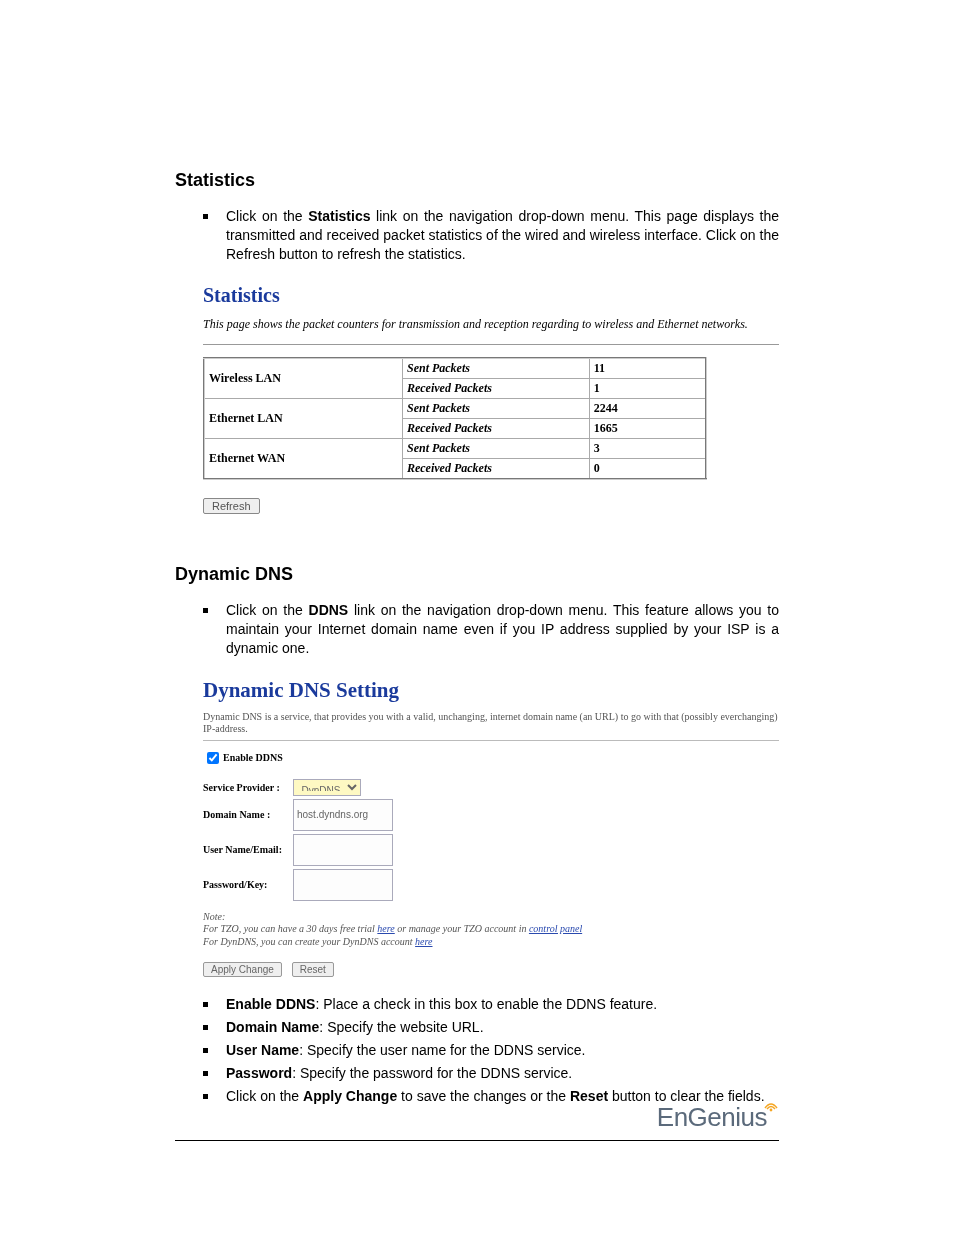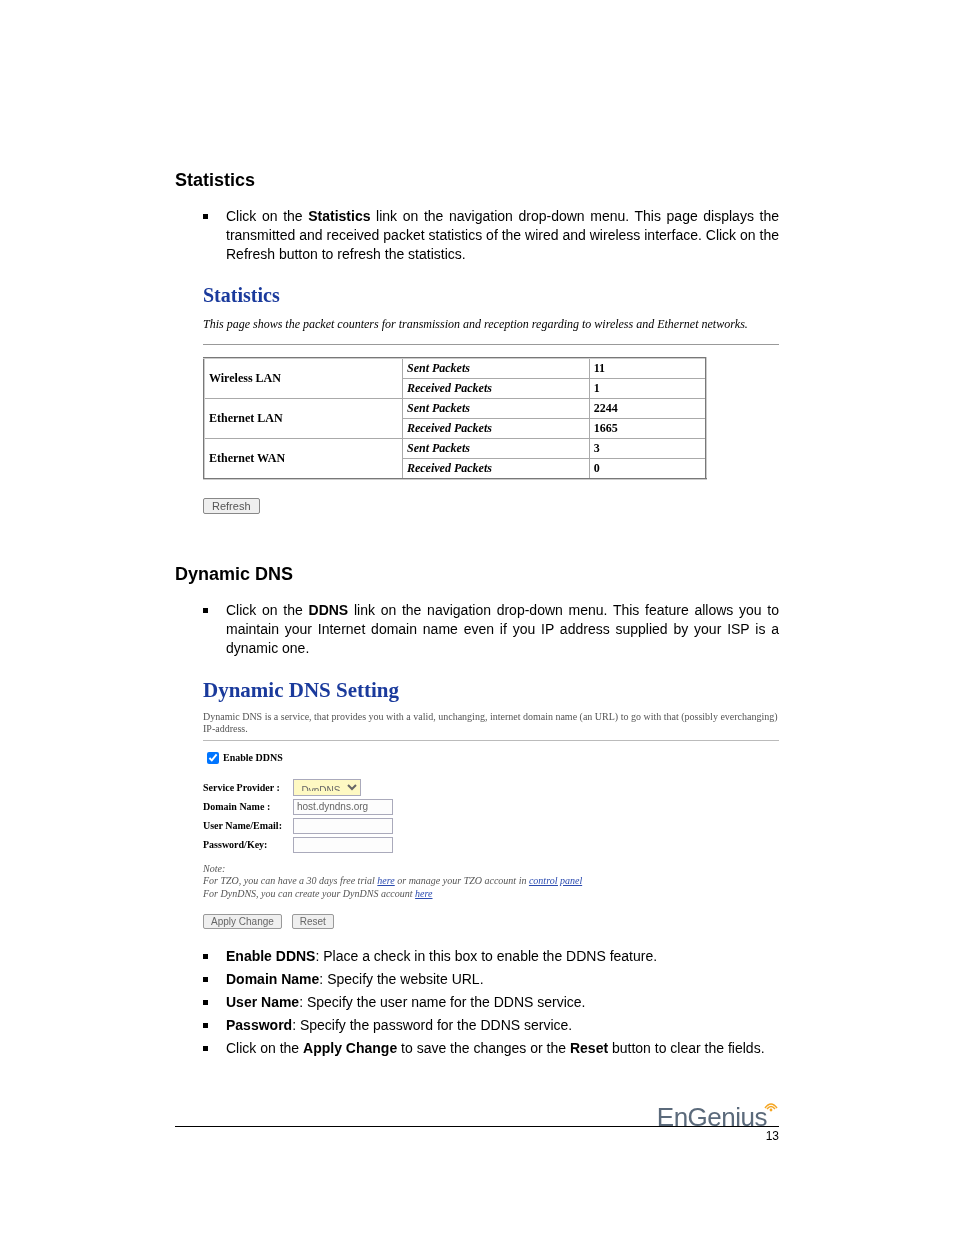--- a/index.html
+++ b/index.html
@@ -117,21 +117,21 @@
     font-family: "Times New Roman", serif;
     font-size: 10px;
     color: #555;
     margin-bottom: 2px;
     line-height: 1.25;
   }
   .ddns-hr { border: none; border-top: 1px solid #bbb; margin: 4px 0 8px 0; }
   .ddns-row { display: flex; align-items: center; margin: 3px 0; font-family: "Times New Roman", serif; font-size: 10px; }
   .ddns-label { width: 90px; font-weight: bold; color: #000; }
   .ddns-input {
-    border: 1px solid #aab; height: 16px; width: 100px; font-size: 10px; padding: 0 3px; color: #666;
+    border: 1px solid #aab; height: 32px; width: 100px; font-size: 10px; padding: 0 3px; color: #666;
     font-family: Arial, sans-serif; background:#fdfdfd;
   }
   .ddns-select {
     border: 1px solid #aab; height: 17px; width: 68px; font-size: 10px; padding: 4px 2px; color: #666;
     font-family: Arial, sans-serif; background:#fef9c3;text-align:center;
   }
   .ddns-check { margin-right: 4px; width:12px; height:12px; }
   .ddns-note { font-family: "Times New Roman", serif; font-style: italic; font-size: 10px; color: #555; margin-top: 10px; line-height:1.25;}
   .ddns-note .lnk { color: #2a4aaf; text-decoration: underline; }
   .ddns-btns { margin-top: 12px; }
@@ -297,16 +297,15 @@
           <g fill="none" stroke="#f5a623" stroke-width="1.5">
             <path d="M2 10 Q8 2 14 10"></path>
             <path d="M4 11 Q8 6 12 11"></path>
           </g>
           <circle cx="8" cy="12" r="1.4" fill="#f5a623"></circle>
         </svg>
     </span>
   </div>
   <div class="footer">
     <hr class="footer-line">
-    <div class="page-num">13</div>
   </div>
 
 </div>
 
 </body></html>

